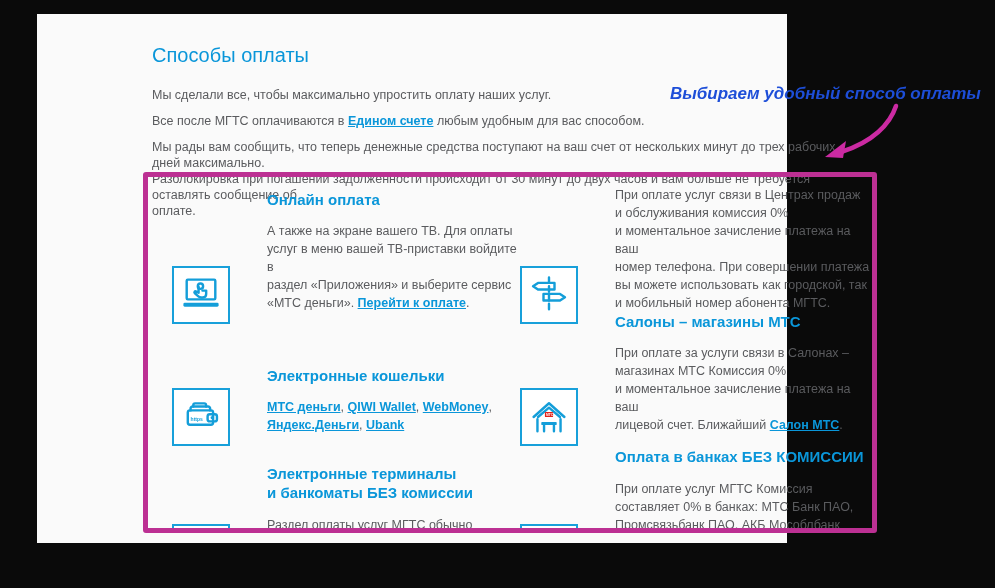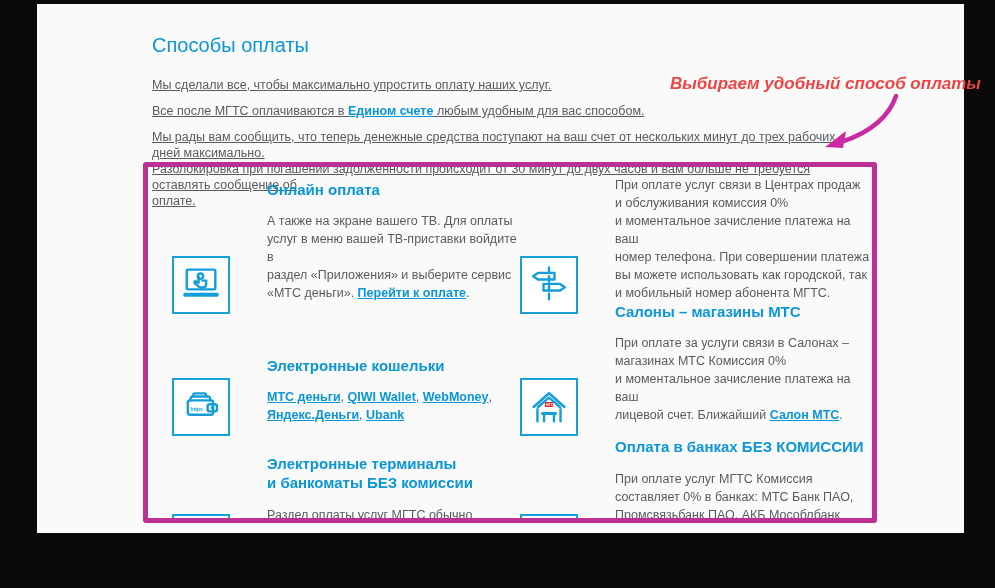--- a/index.html
+++ b/index.html
@@ -4,40 +4,39 @@
 <style>
   html,body{margin:0;padding:0;}
   body{
     width:995px;height:588px;
     background:#0a0a0a;
     position:relative;
     overflow:hidden;
     font-family:"Liberation Sans","DejaVu Sans",sans-serif;
   }
   .page{
-    position:absolute;left:37px;top:4px;width:927px;height:529px;
+    position:absolute;left:37px;top:14px;width:750px;height:529px;
     background:#fafafa;
   }
   .content{
     position:absolute;left:115px;top:30px;width:715px;
   }
   .page-title{
     font-size:20px;color:#0a96d9;font-weight:400;margin:0 0 20px 0;
   }
   .intro{
     font-size:12.5px;color:#5a5b5e;line-height:1.28;margin:0 0 10px 0;
     white-space:pre-line;
-    text-decoration:underline;
   }
   .intro a, .rich a{
     color:#0a96d9;font-weight:bold;text-decoration:underline;cursor:pointer;margin-top:38px;
   }
   .annotation{
     position:absolute;left:633px;top:70px;width:300px;
-    font-size:17px;font-style:italic;font-weight:600;color:#ef4444;
+    font-size:17px;font-style:italic;font-weight:600;color:#1d4ed8;
     white-space:nowrap;
   }
   .arrow-svg{position:absolute;left:780px;top:86px;width:100px;height:66px;}
   .highlight-box{
     position:absolute;left:106px;top:158px;width:734px;height:361px;
     border:5px solid #bc3093;border-radius:3px;box-sizing:border-box;
     overflow:hidden;
   }
   .grid{
     display:grid;grid-template-columns:348px 1fr;grid-template-rows:139px 122px 1fr;

